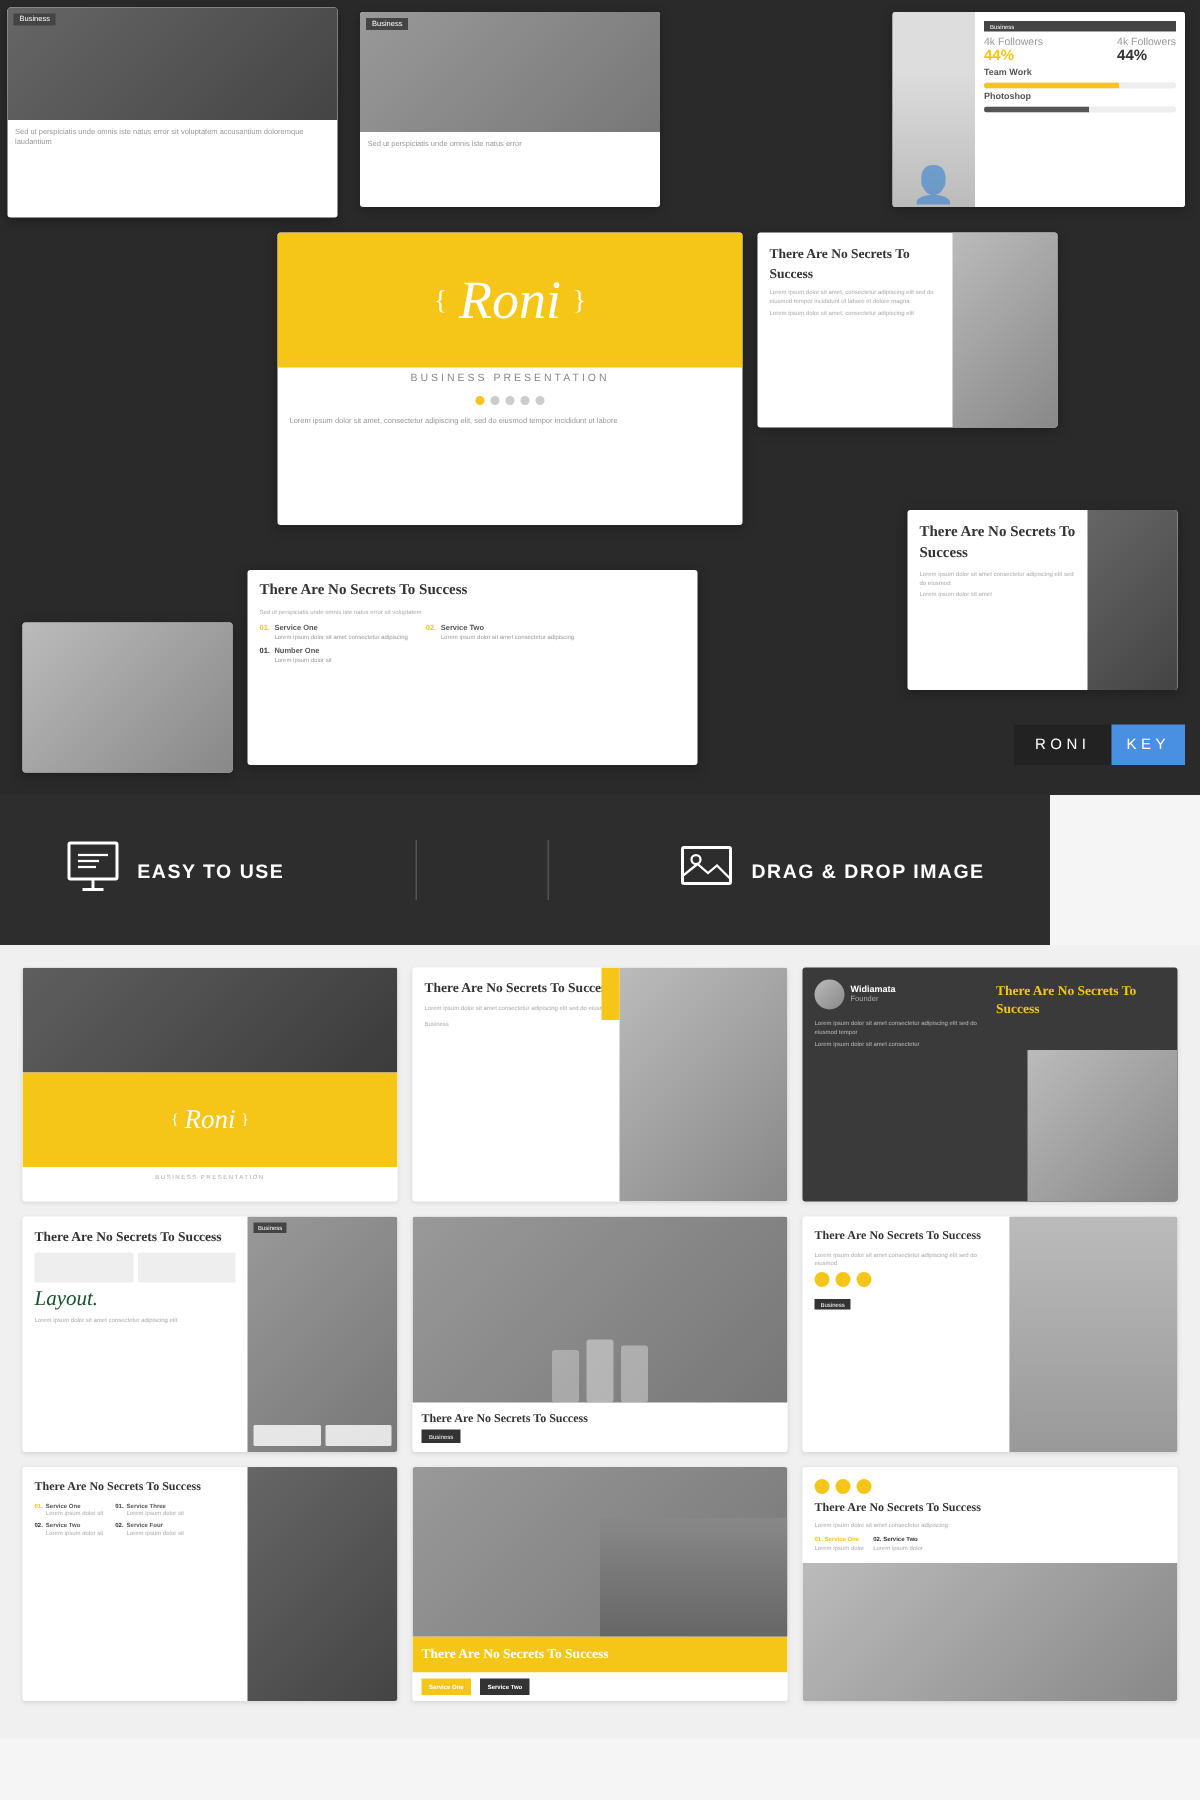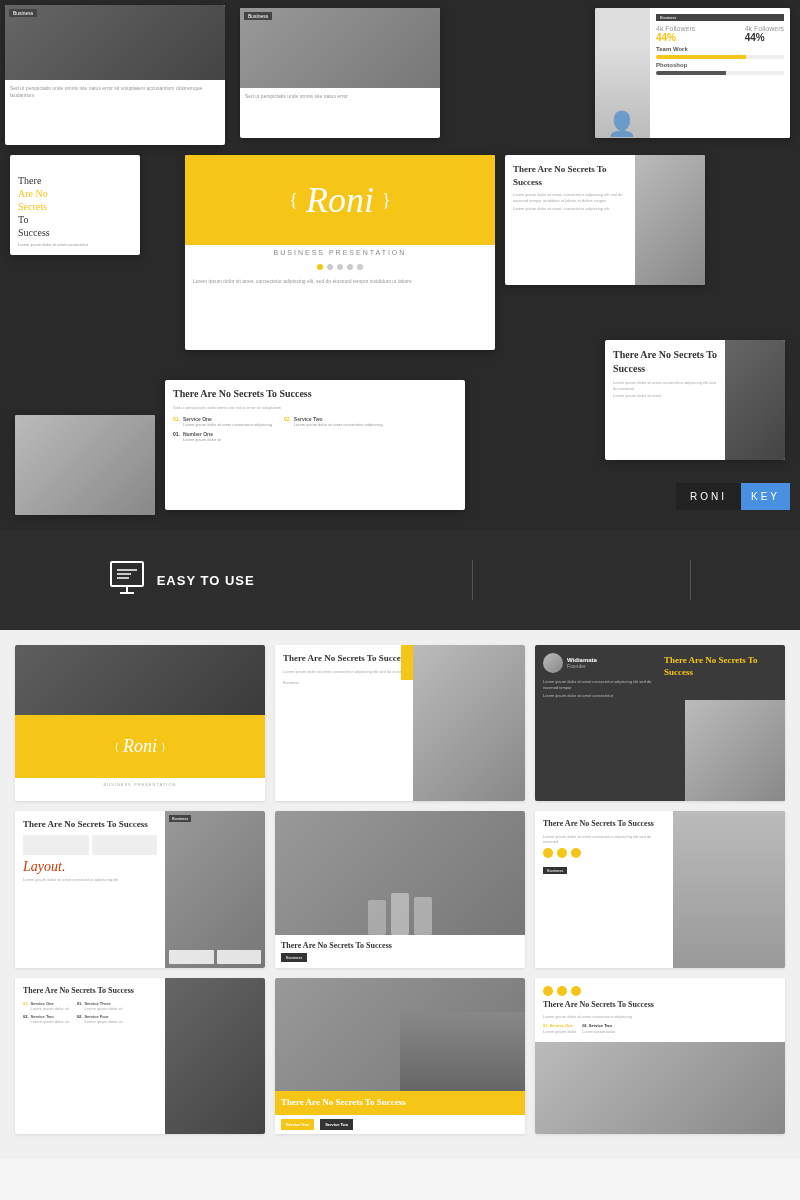--- a/index.html
+++ b/index.html
@@ -115,21 +115,21 @@
       background: #4A90E2;
       color: #fff;
       font-size: 10px;
       letter-spacing: 3px;
       padding: 8px 10px;
     }
 
     
     .features-banner {
       background: #2d2d2d;
-      width: 800px;
+      width: 700px;
       height: 100px;
       display: flex;
       align-items: center;
       justify-content: space-around;
     }
     .feature-item {
       display: flex;
       align-items: center;
       gap: 12px;
     }
@@ -246,21 +246,21 @@
       width: 10px;
       height: 10px;
       border-radius: 50%;
       background: #F5C518;
     }
 
     
     .layout-label {
       font-family: Georgia, serif;
       font-size: 14px;
-      color: #c2410c;
+      color: #14532d;
       font-style: italic;
     }
 
     
     .img-placeholder {
       background: linear-gradient(135deg, #bbb 0%, #888 100%);
       position: relative;
       overflow: hidden;
     }
     .img-placeholder.dark {
@@ -340,28 +340,20 @@
               <div class="progress-fill" style="width:70%;"></div>
             </div>
           <div style="font-size:6px;color:#555;font-weight:bold;margin:3px 0 2px;">Photoshop</div>
           <div class="progress-bar">
               <div class="progress-fill-dark" style="width:55%;"></div>
             </div>
         </div>
       </div>
     </div>
 
-    <div class="slide-thumb" style="width:130px;height:100px;top:155px;left:10px;">
-      <div style="padding:8px;height:100%;display:flex;flex-direction:column;justify-content:flex-end;">
-        <div style="font-family:Georgia,serif;font-size:10px;color:#333;line-height:1.3;">
-          There<br><span style="color:#F5C518;">Are No<br>Secrets<br></span>To<br>Success
-        </div>
-        <p style="font-size:4px;color:#999;margin-top:3px;">Lorem ipsum dolor sit amet consectetur</p>
-      </div>
-    </div>
 
     <div class="slide-thumb slide-main">
       <div class="slide-main-yellow">
         <div style="display:flex;align-items:center;gap:8px;">
           <span style="color:#fff;font-size:18px;font-family:Georgia,serif;">{</span>
           <span class="slide-main-title">Roni</span>
           <span style="color:#fff;font-size:18px;font-family:Georgia,serif;">}</span>
         </div>
       </div>
       <div class="slide-main-sub">BUSINESS PRESENTATION</div>
@@ -459,20 +451,30 @@
       </svg>
     </div>
     <span class="feature-label">EASY TO USE</span>
   </div>
 
   <div class="feature-divider"></div>
 
 
   <div class="feature-divider"></div>
 
+  <div class="feature-item">
+    <div class="feature-icon">
+      <svg width="36" height="36" viewBox="0 0 36 36" fill="none" xmlns="http://www.w3.org/2000/svg">
+        <rect x="2" y="5" width="32" height="24" rx="1" stroke="white" stroke-width="2" fill="none"></rect>
+        <circle cx="11" cy="13" r="3" stroke="white" stroke-width="1.5" fill="none"></circle>
+        <polyline points="2,24 12,16 19,22 25,17 34,26" stroke="white" stroke-width="1.5" fill="none"></polyline>
+      </svg>
+    </div>
+    <span class="feature-label">DRAG &amp; DROP IMAGE</span>
+  </div>
 
 </div>
 
 <div class="bottom-grid">
 
   <div class="grid-row">
 
     <div class="grid-cell">
       <div class="gc-roni" style="height:100%;">
         <div class="gc-roni-img">

